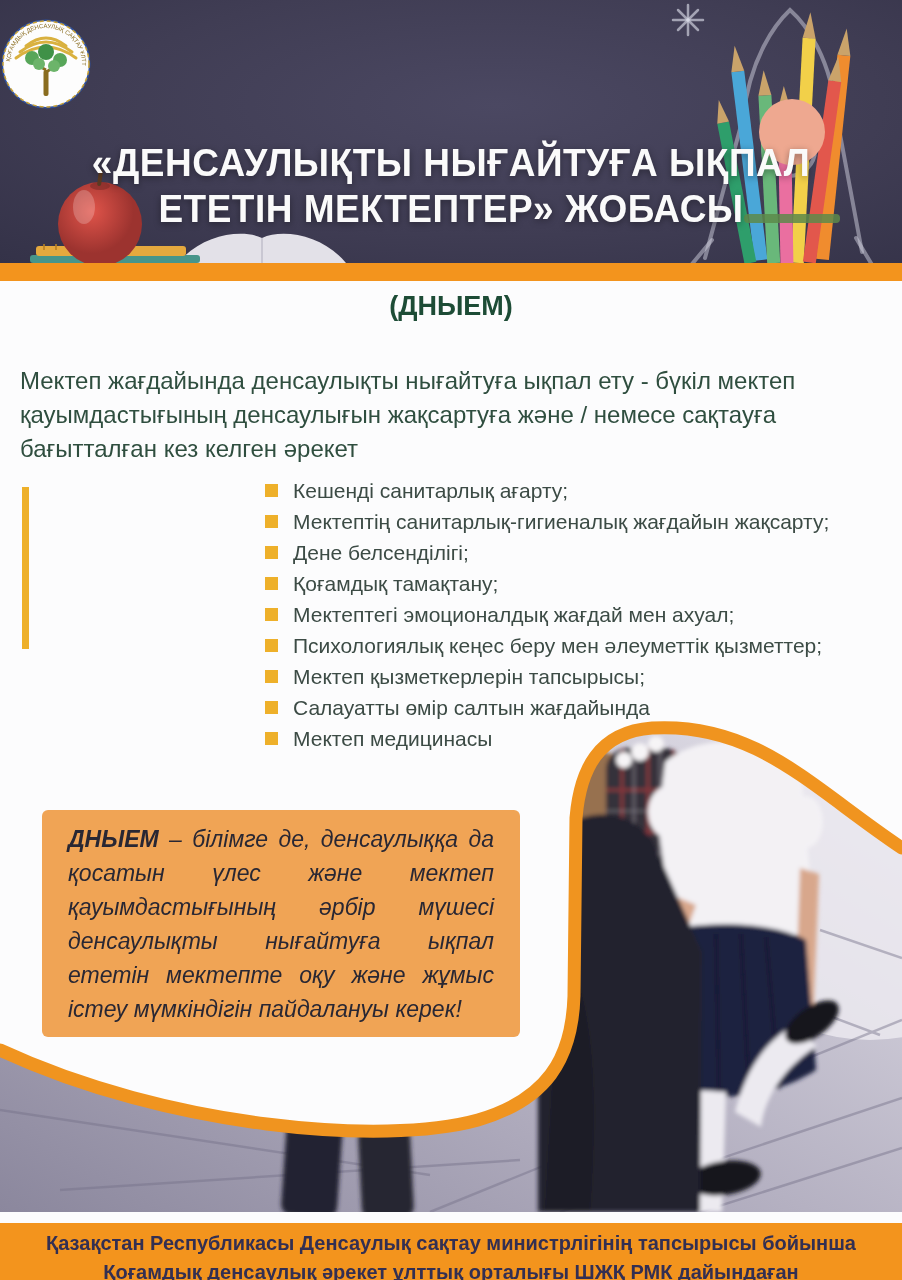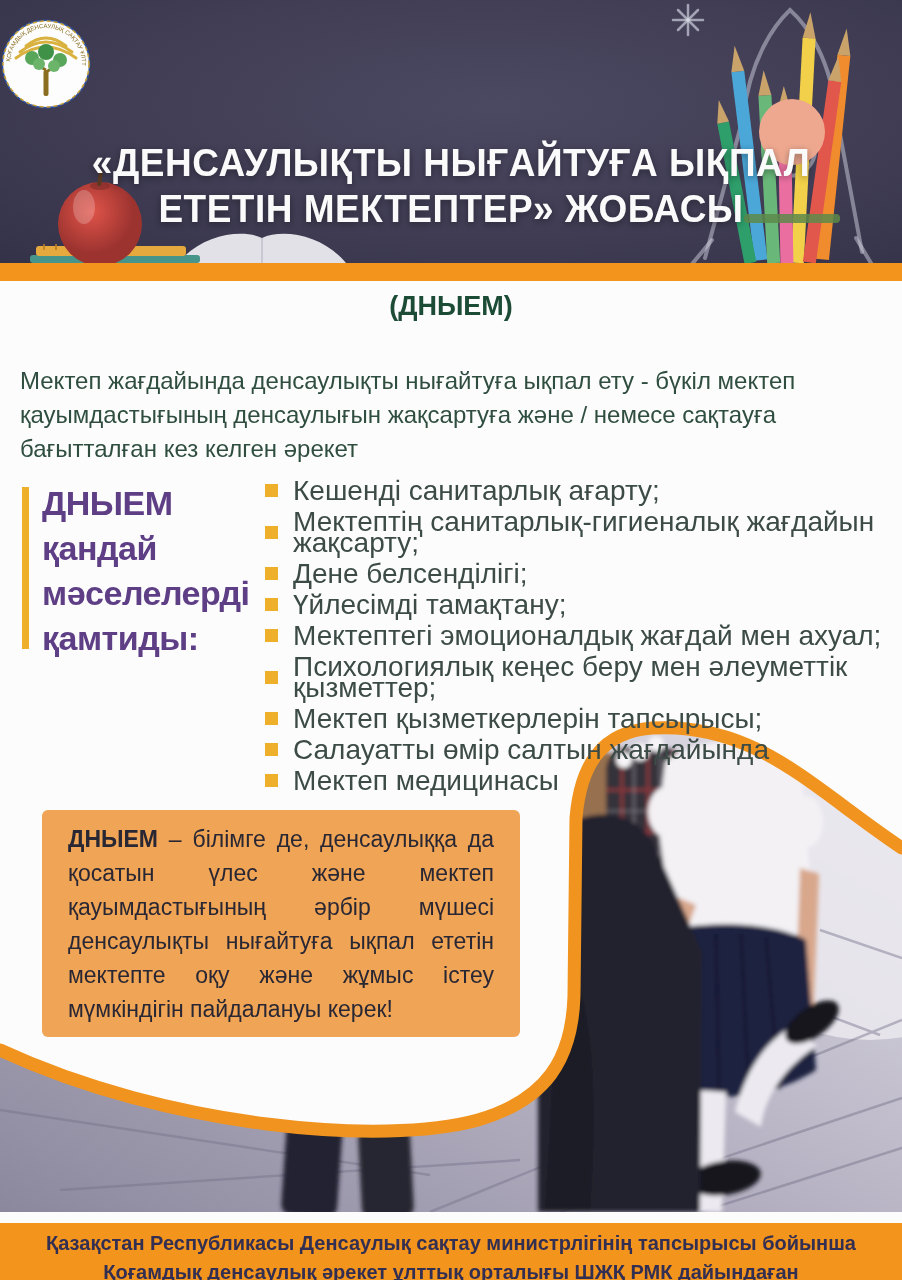--- a/index.html
+++ b/index.html
@@ -29,29 +29,29 @@
     color:var(--green);font-weight:800;font-size:27px;line-height:33px;}
   .paragraph{position:absolute;left:20px;top:364px;width:866px;z-index:6;
     color:var(--body-green);font-size:24px;line-height:34px;font-weight:400;}
 
   
   .topics-bar{position:absolute;left:22px;top:487px;width:7px;height:162px;background:var(--gold);z-index:6;}
   .topics-label{position:absolute;left:42px;top:481px;width:232px;z-index:6;
     color:var(--purple);font-weight:800;font-size:34px;line-height:45px;letter-spacing:-.5px;}
   .topics-list{position:absolute;left:265px;top:480px;width:620px;list-style:none;z-index:6;}
   .topics-list li{display:flex;align-items:center;margin-bottom:10px;
-    color:#3c4b45;font-size:28px;line-height:21px;font-weight:500;}
+    color:#3c4b45;font-size:21px;line-height:21px;font-weight:500;}
   .bullet{width:13px;height:13px;background:var(--gold);margin-right:15px;flex-shrink:0;}
 
   
   .photo-band{position:absolute;left:0;top:690px;width:902px;height:522px;z-index:2;}
   .photo-band>svg{position:absolute;left:0;top:0;}
   .callout{position:absolute;left:42px;top:120px;width:478px;height:227px;z-index:3;
     background:var(--callout-bg);border-radius:6px;display:flex;align-items:center;padding:0 26px;}
-  .callout p{color:var(--ink);font-size:23px;line-height:34px;text-align:justify;}
+  .callout p{color:var(--ink);font-size:23px;line-height:34px;text-align:justify;font-style:italic;}
   .callout .b{font-weight:800;}
 
   
   .footer{position:absolute;left:0;top:1211px;width:902px;height:69px;background:var(--orange);z-index:6;
     display:flex;flex-direction:column;justify-content:center;text-align:center;margin-top:12px;}
   .footer div{color:var(--footer-text);font-size:20px;line-height:29px;font-weight:700;}
 </style>
 </head>
 <body>
 
@@ -196,37 +196,36 @@
   </div>
 
   <div class="divider"></div>
 
   <div class="heading">
     <div>(ДНЫЕМ)</div>
   </div>
   <p class="paragraph">Мектеп жағдайында денсаулықты нығайтуға ықпал ету - бүкіл мектеп қауымдастығының денсаулығын жақсартуға және / немесе сақтауға бағытталған кез келген әрекет</p>
 
   <div class="topics-bar"></div>
-  <div class="topics-label">ДНЫЕМ қандай мәселелерді қамтиды:</div>
   <ul class="topics-list">
     <li>
         <span class="bullet"></span>
         <span>Кешенді санитарлық ағарту;</span>
       </li>
     <li>
         <span class="bullet"></span>
         <span>Мектептің санитарлық-гигиеналық жағдайын жақсарту;</span>
       </li>
     <li>
         <span class="bullet"></span>
         <span>Дене белсенділігі;</span>
       </li>
     <li>
         <span class="bullet"></span>
-        <span>Үйлесімді тамақтану;</span>
+        <span>Қоғамдық тамақтану;</span>
       </li>
     <li>
         <span class="bullet"></span>
         <span>Мектептегі эмоционалдық жағдай мен ахуал;</span>
       </li>
     <li>
         <span class="bullet"></span>
         <span>Психологиялық кеңес беру мен әлеуметтік қызметтер;</span>
       </li>
     <li>

